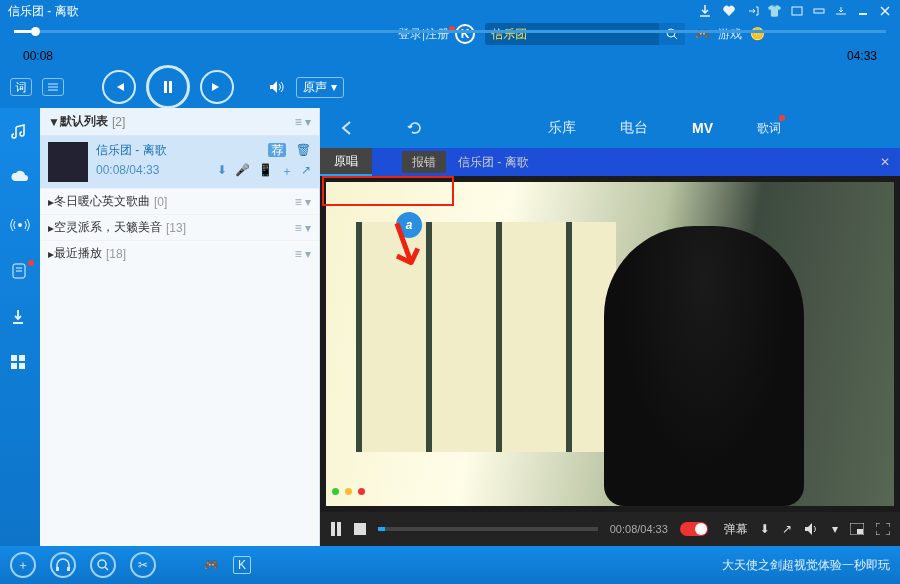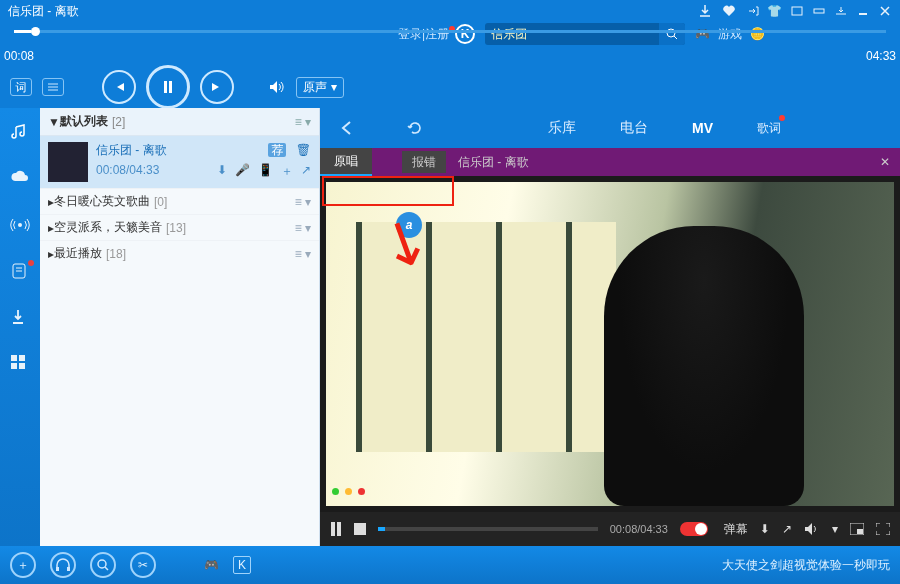--- a/index.html
+++ b/index.html
@@ -6,24 +6,24 @@
 body{width:900px;height:584px;overflow:hidden;background:#0e7dd8}
 .titlebar{height:22px;background:#0e7dd8;display:flex;align-items:center;color:#fff;padding:0 8px}
 .titlebar .title{flex:0 0 auto;margin-right:auto}
 .titlebar .tb-icons{display:flex;gap:10px;align-items:center}
 .titlebar .tb-right{display:flex;gap:8px;align-items:center;margin-left:8px}
 .tb-icon{width:14px;height:14px;display:inline-flex;align-items:center;justify-content:center;cursor:pointer;opacity:.9}
 .topbar2{height:24px;display:flex;align-items:center;color:#cfe8ff;padding:0 8px}
 .topbar2 .login{margin-left:390px;display:flex;align-items:center;gap:0}
 .topbar2 .klogo{width:20px;height:20px;border:2px solid #fff;border-radius:50%;display:flex;align-items:center;justify-content:center;margin:0 6px;font-weight:bold;color:#fff}
 .searchwrap{display:flex;align-items:center;background:#065fa9;border-radius:3px;height:22px;width:200px;margin-left:4px}
-.searchwrap input{background:transparent;border:none;color:#fef9c3;padding:0 6px;flex:1;outline:none}
+.searchwrap input{background:transparent;border:none;color:#fde047;padding:0 6px;flex:1;outline:none}
 .searchwrap .sbtn{width:26px;height:22px;background:#0a70c6;display:flex;align-items:center;justify-content:center;border-radius:0 3px 3px 0}
 .gameslot{display:flex;align-items:center;gap:8px;margin-left:10px}
-.progressrow{height:20px;display:flex;align-items:center;color:#ffffff;padding:0 4px;gap:10px}
+.progressrow{height:20px;display:flex;align-items:center;color:#000000;padding:0 23px;gap:10px}
 .progressrow .bar{flex:1;height:3px;background:#3a9be4;position:relative}
 .progressrow .bar .fill{position:absolute;left:0;top:0;height:3px;width:2%;background:#fff}
 .progressrow .bar .knob{position:absolute;left:2%;top:-3px;width:9px;height:9px;border-radius:50%;background:#fff}
 .playerrow{height:42px;display:flex;align-items:center;padding:0 10px;color:#fff;gap:10px}
 .ctrlbtn{width:34px;height:34px;border:2px solid #cde9ff;border-radius:50%;display:flex;align-items:center;justify-content:center;cursor:pointer}
 .ctrlbtn.big{width:44px;height:44px;border-width:3px}
 .sq{width:22px;height:18px;border:1px solid #86c4f4;border-radius:3px;display:flex;align-items:center;justify-content:center;font-size:11px;cursor:pointer}
 .dropdown{border:1px solid #86c4f4;border-radius:3px;padding:1px 6px;display:flex;align-items:center;gap:4px}
 .main{display:flex;height:438px}
 .leftrail{width:40px;background:linear-gradient(#1389e6,#0d74c9);display:flex;flex-direction:column;align-items:center;padding-top:16px;gap:26px}
@@ -42,21 +42,21 @@
 .pl-nowplaying .mini-ic{display:flex;gap:8px;margin-top:4px;color:#4a8fc9}
 .pl-nowplaying .mini-ic span{cursor:pointer}
 .pl-group{height:26px;display:flex;align-items:center;padding:0 8px;color:#333;border-top:1px solid #eef2f6;cursor:pointer}
 .pl-group .cnt{color:#999;margin-left:4px}
 .pl-group .menu{margin-left:auto;color:#9ab}
 .content{flex:1;background:#1b1b1b;display:flex;flex-direction:column;position:relative}
 .navtabs{height:40px;background:#0e7dd8;display:flex;align-items:center;gap:44px;padding:0 18px;color:#ddeeff}
 .navtabs .arrow{width:24px;color:#cfe8ff;cursor:pointer}
 .navtabs .tab{cursor:pointer;font-size:14px;position:relative}
 .navtabs .tab.active{color:#fff;font-weight:bold}
-.vidtabs{height:28px;background:#701a75;display:flex;align-items:center;color:#ccc}
+.vidtabs{height:28px;background:#1d4ed8;display:flex;align-items:center;color:#ccc}
 .vidtabs .seg{padding:0 14px;height:28px;display:flex;align-items:center;cursor:pointer}
 .vidtabs .seg.active{background:#444;color:#fff;border-bottom:2px solid #19a7ff}
 .vidtabs .report{margin-left:30px;background:#444;padding:0 10px;height:22px;display:flex;align-items:center}
 .vidtabs .vtitle{margin-left:12px}
 .vidtabs .close{margin-left:auto;padding:0 10px;cursor:pointer}
 .annot{position:absolute;border:2px solid #e21;top:68px;left:2px;width:132px;height:30px;z-index:5;pointer-events:none}
 .annot-arrow{position:absolute;top:98px;left:60px;color:#e21;font-size:60px;transform:rotate(25deg);z-index:5;pointer-events:none}
 .video{flex:1;position:relative;background:#000;margin:6px;overflow:hidden}
 .video .frame{position:absolute;inset:0;background:linear-gradient(100deg,#f7f4d0 0%,#fffde8 30%,#b9c4a2 55%,#3d4a3f 70%,#586654 100%)}
 .silh{position:absolute;right:90px;bottom:0;width:200px;height:280px;background:radial-gradient(ellipse at 50% 20%,#1a1a1a 0%,#0d0d0d 60%);border-radius:90px 90px 20px 20px}

